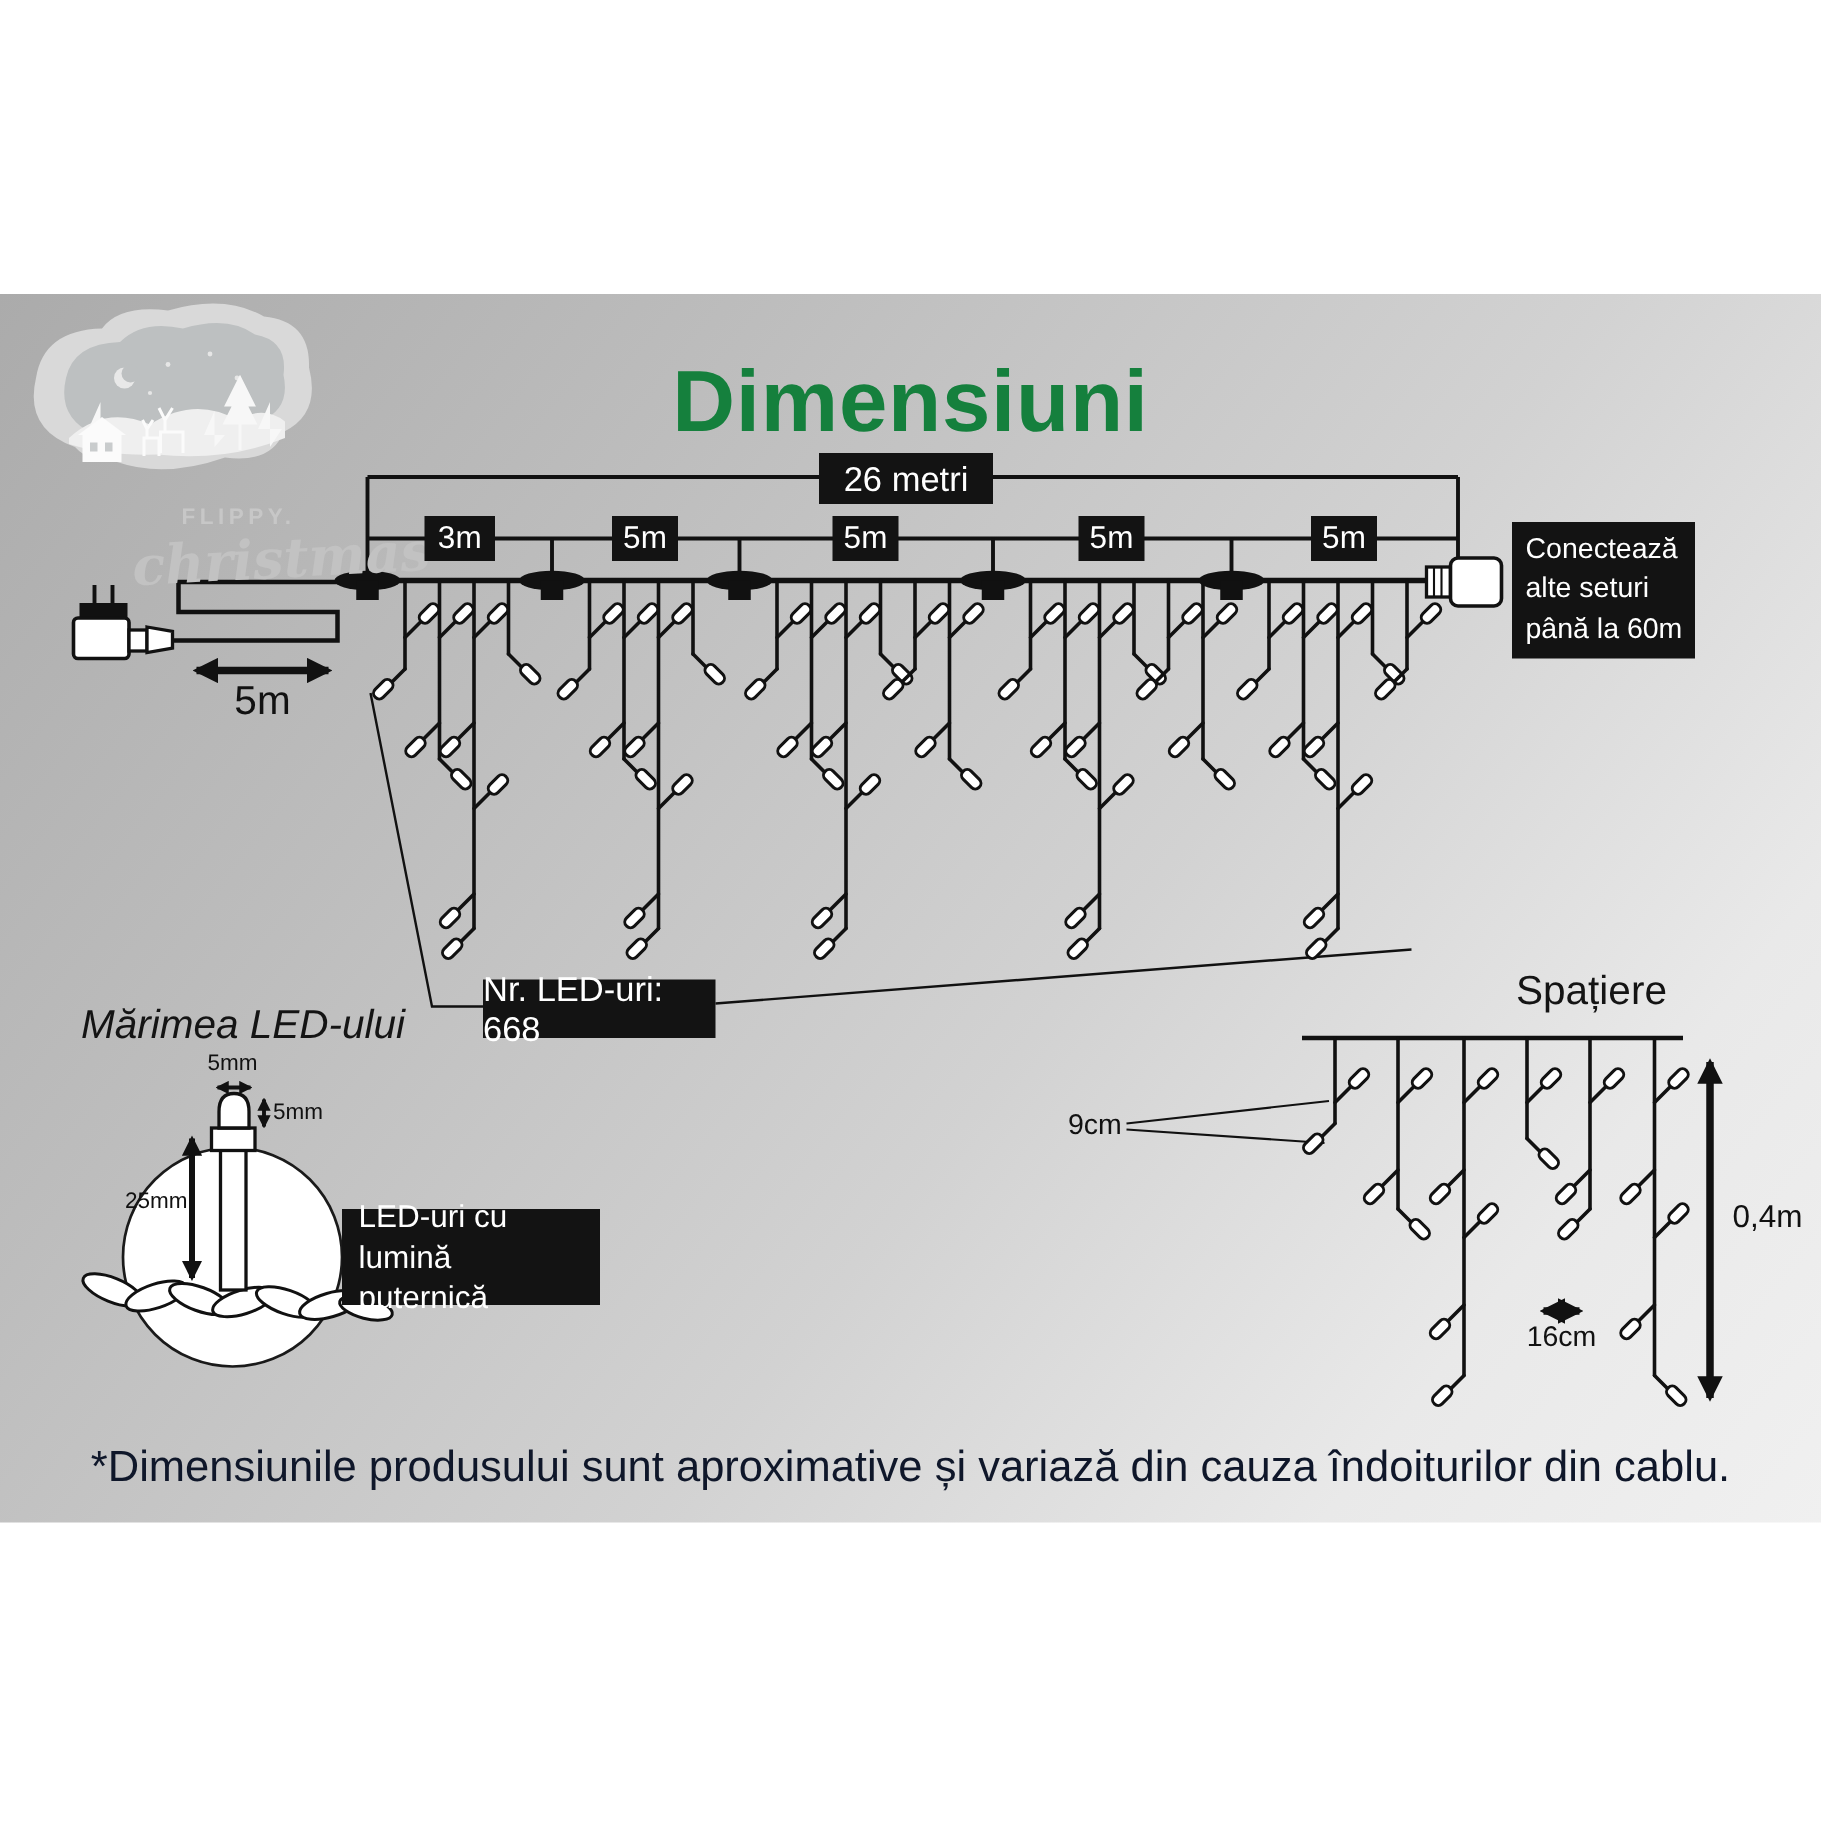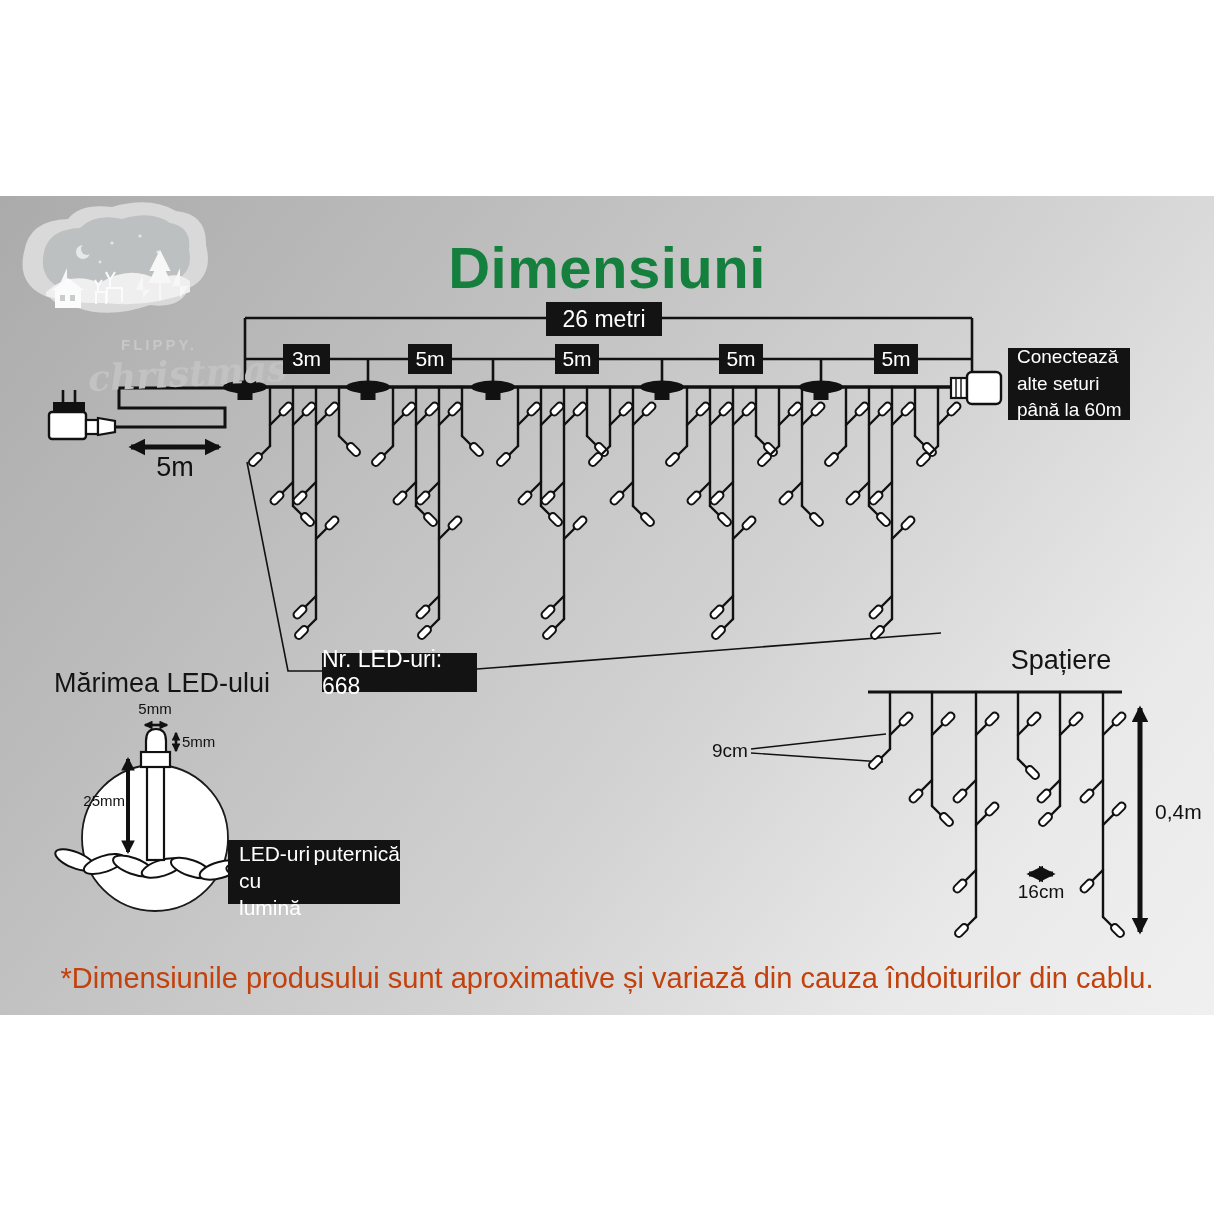--- a/index.html
+++ b/index.html
@@ -13,37 +13,37 @@
             display:flex;align-items:center;justify-content:center;}
   .page-title{top:234px;left:50%;transform:translateX(-50%);font-size:58px;font-weight:700;
               letter-spacing:0.5px;color:#15803d;}
   .b23{left:546px;top:302px;width:116px;height:34px;font-size:23px;}
   .seg{top:344px;height:30px;font-size:21px;}
   .seg0{left:283px;width:47px;}
   .seg1{left:408px;width:44px;}
   .seg2{left:555px;width:44px;}
   .seg3{left:719px;width:44px;}
   .seg4{left:874px;width:44px;}
-  .connect{left:1008px;top:348px;width:122px;height:72px;font-size:19px;line-height:26.5px;
+  .connect{left:1008px;top:348px;width:122px;height:91px;font-size:19px;line-height:26.5px;
            flex-direction:column;align-items:flex-start;justify-content:center;padding-left:9px;box-sizing:border-box;}
   .lead5m{left:143px;top:452px;width:64px;text-align:center;font-size:27px;}
   .nrled{left:322px;top:653px;width:155px;height:39px;font-size:23px;}
   .sec-title{font-size:27px;color:#141414;}
-  .marimea{left:54px;top:668px;}
+  .marimea{left:54px;top:668px;font-style:italic;}
   .spatiere{left:996px;top:645px;width:130px;text-align:center;}
   .small{font-size:15px;}
   .w5{left:130px;top:700px;width:50px;text-align:center;}
   .h5{left:182px;top:733px;}
   .len25{left:83px;top:792px;width:42px;text-align:right;}
-  .callout{left:228px;top:840px;width:172px;height:64px;font-size:21px;line-height:27px;
-           flex-direction:row;align-items:flex-start;justify-content:center;padding-left:11px;box-sizing:border-box;}
+  .callout{left:228px;top:806px;width:172px;height:64px;font-size:21px;line-height:27px;
+           flex-direction:column;align-items:flex-start;justify-content:center;padding-left:11px;box-sizing:border-box;}
   .l9cm{left:712px;top:740px;font-size:19px;}
   .l07m{left:1155px;top:800px;font-size:21px;}
   .l16cm{left:1012px;top:881px;width:58px;text-align:center;font-size:19px;}
-  .footnote{left:0;right:0;top:962px;text-align:center;font-size:29px;color:#c2410c;}
+  .footnote{left:0;right:0;top:962px;text-align:center;font-size:29px;color:#0f172a;}
   .logo-flippy{left:121px;top:336px;font-size:15px;letter-spacing:3px;color:#c7c7c7;font-weight:700;}
   .logo-christmas{left:88px;top:352px;font-size:36px;color:#c2c2c2;font-style:italic;font-weight:700;
                   font-family:"DejaVu Serif",serif;transform:rotate(-3deg);}
 </style>
 </head>
 <body>
 
 <div class="stage">
   <div class="band"></div>
 

